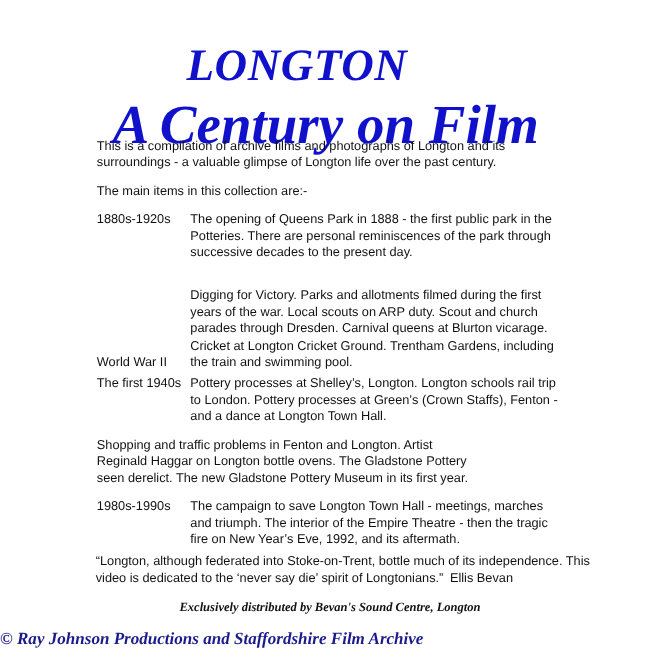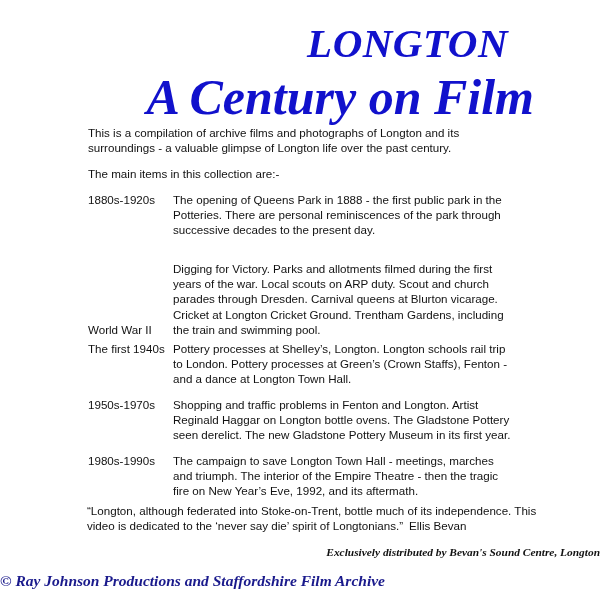--- a/index.html
+++ b/index.html
@@ -16,26 +16,26 @@
       color: #111111;
     }
     .page {
       position: absolute;
       left: 0; top: 0;
       width: 600px; height: 600px;
     }
     .title {
       position: absolute;
       left: 0; width: 508px;
-      text-align: right;
+      text-align: center;
       font-family: "Liberation Serif", serif;
       font-style: italic;
       font-weight: bold;
       color: #1111cc;
-      margin: 0;
+      margin: 16px;
       line-height: 1;
     }
     .title-1 { top: 23px; font-size: 41px; letter-spacing: 0.5px; }
     .title-2 { top: 72px; font-size: 50px; padding-left: 26px; }
     .body-text {
       position: absolute;
       left: 88px;
       width: 440px;
       font-size: 11.6px;
       line-height: 15.2px;
@@ -71,21 +71,21 @@
     .quote {
       top: 503px;
       left: 87px;
       width: 460px;
     }
     .quote .author { margin-left: 6px; }
     .distributed {
       position: absolute;
       top: 546px;
       left: 0; width: 600px;
-      text-align: right;
+      text-align: center;
       font-family: "Liberation Serif", serif;
       font-style: italic;
       font-weight: bold;
       font-size: 11.4px;
       color: #111111;
       margin: 0;
     }
     .copyright {
       position: absolute;
       top: 572px;
@@ -118,21 +118,20 @@
     </div>
     <div class="item item-2">
       <div class="item-label">World War II</div>
       <div class="item-text">Digging for Victory. Parks and allotments filmed during the first years of the war. Local scouts on ARP duty. Scout and church parades through Dresden. Carnival queens at Blurton vicarage. Cricket at Longton Cricket Ground. Trentham Gardens, including the train and swimming pool.</div>
     </div>
     <div class="item item-3">
       <div class="item-label">The first 1940s</div>
       <div class="item-text">Pottery processes at Shelley’s, Longton. Longton schools rail trip to London. Pottery processes at Green’s (Crown Staffs), Fenton - and a dance at Longton Town Hall.</div>
     </div>
     <div class="item item-4">
-      <div class="item-label">1950s-1970s</div>
       <div class="item-text">Shopping and traffic problems in Fenton and Longton. Artist Reginald Haggar on Longton bottle ovens. The Gladstone Pottery seen derelict. The new Gladstone Pottery Museum in its first year.</div>
     </div>
     <div class="item item-5">
       <div class="item-label">1980s-1990s</div>
       <div class="item-text">The campaign to save Longton Town Hall - meetings, marches and triumph. The interior of the Empire Theatre - then the tragic fire on New Year’s Eve, 1992, and its aftermath.</div>
     </div>
   </div>
 
   <p class="body-text quote"><span>“Longton, although federated into Stoke-on-Trent, bottle much of its independence. This video is dedicated to the ‘never say die’ spirit of Longtonians.”</span><span class="author">Ellis Bevan</span></p>
 

